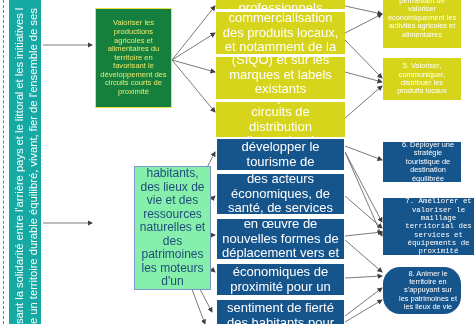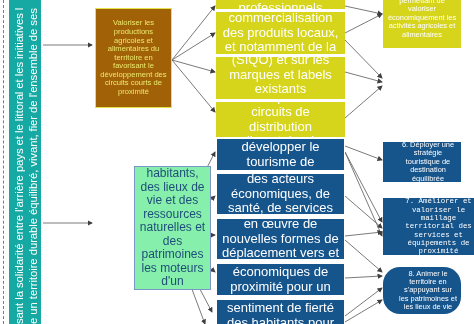--- a/index.html
+++ b/index.html
@@ -48,21 +48,21 @@
     box-sizing:border-box;
     display:flex;align-items:center;justify-content:center;
     text-align:center;
     padding:2px 4px;
     line-height:1.13;
     overflow:hidden;
   }
   .box span{display:block;width:100%;}
 
   .lvl1-yellow{
-    background:#a16207;
+    background:#15803d;
     border:1.2px solid #e3e34a;
     color:#ebe86e;
     font-size:7.6px;
   }
   .lvl1-blue{
     background:#86efac;
     border:1.2px solid #7c95c4;
     color:#1f4e79;
     font-size:12px;
     margin-left:39px;
@@ -172,20 +172,23 @@
   <div class="box blue-fill" style="left:216px;top:218px;width:129px;height:42px;">
     <span>Repenser les mobilités et mettre en œuvre de nouvelles formes de déplacement vers et dans les zones rurales</span>
   </div>
   <div class="box blue-fill" style="left:216px;top:299px;width:129px;height:33px;">
     <span>Renforcer le sentiment de fierté des habitants pour en faire des</span>
   </div>
 
   <div class="box right-yellow" style="left:383px;top:-12px;width:78px;height:60px;">
     <span>permettant de valoriser économiquement les activités agricoles et alimentaires</span>
   </div>
+  <div class="box right-yellow" style="left:383px;top:58px;width:78px;height:42px;">
+    <span>5. Valoriser, communiquer, distribuer les produits locaux</span>
+  </div>
   <div class="box right-blue" style="left:383px;top:142px;width:78px;height:40px;">
     <span>6. Déployer une stratégie touristique de destination équilibrée</span>
   </div>
   <div class="box right-blue" style="left:383px;top:198px;width:99px;height:57px;font-family:Liberation Mono, monospace;">
     <span>7. Améliorer et valoriser le maillage territorial des services et équipements de proximité</span>
   </div>
   <div class="box right-blue" style="left:383px;top:267px;width:78px;height:47px;border-radius:17px;">
     <span>8. Animer le territoire en s'appuyant sur les patrimoines et les lieux de vie</span>
   </div>
 

